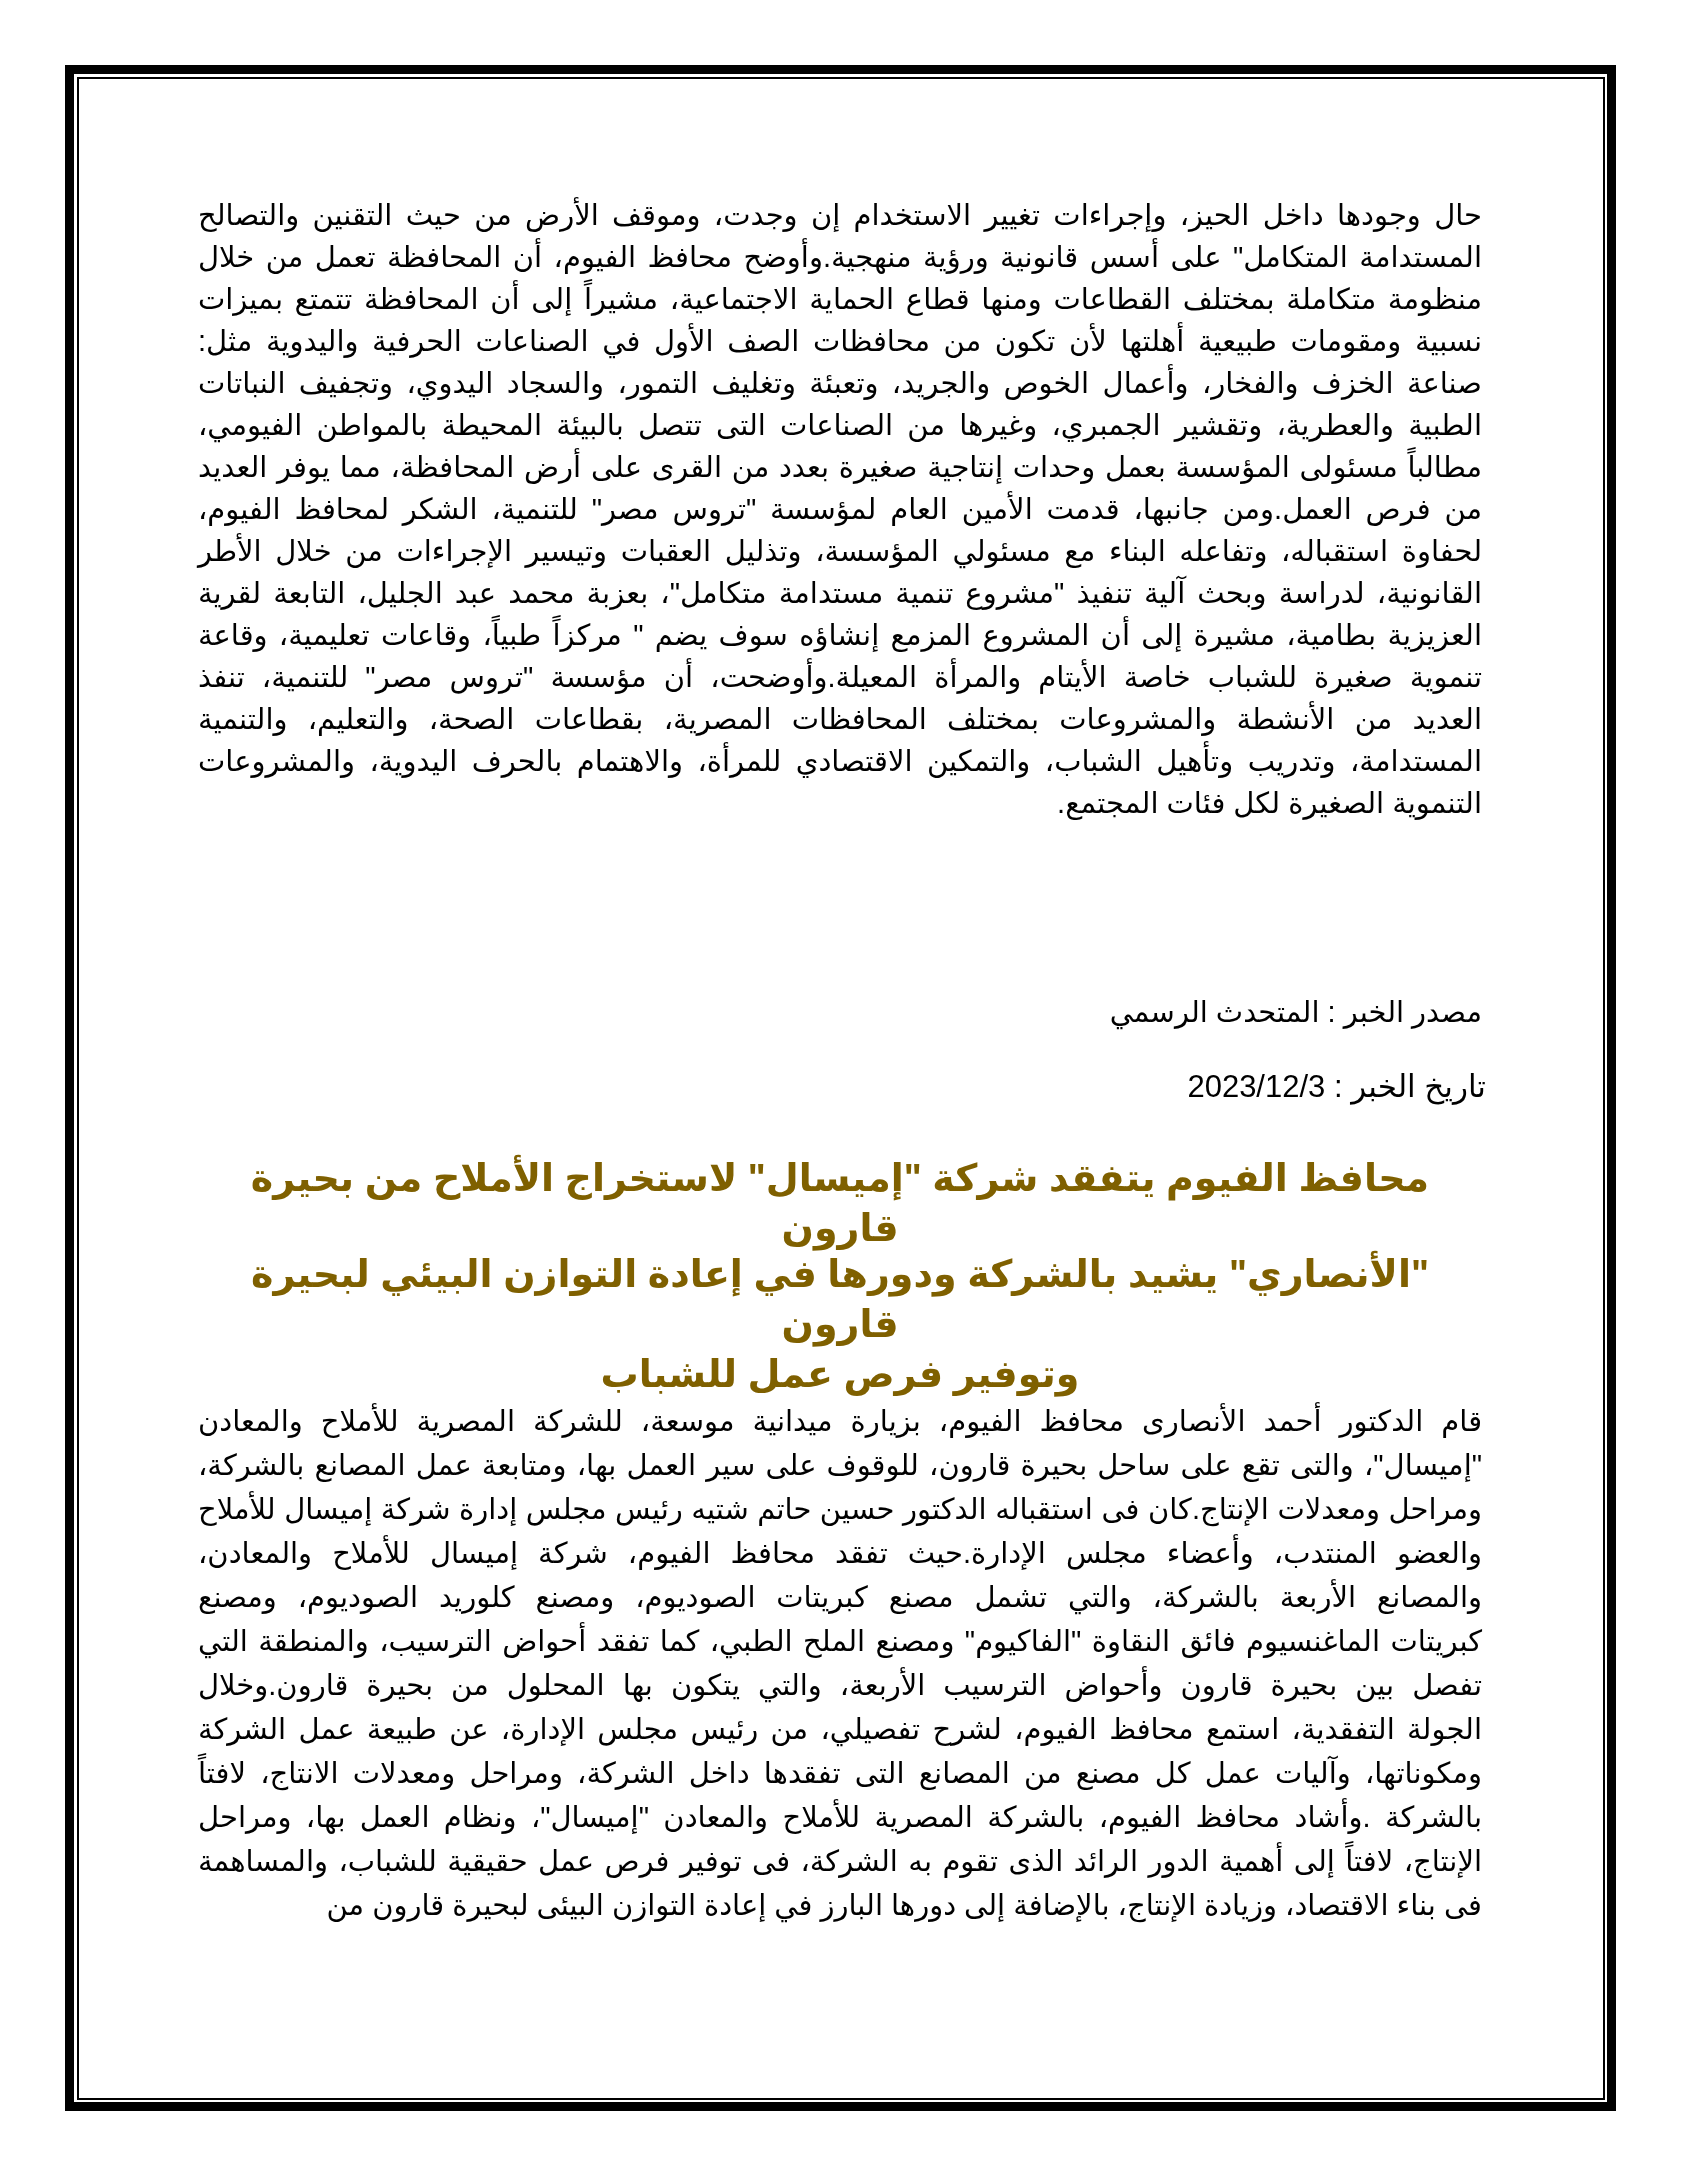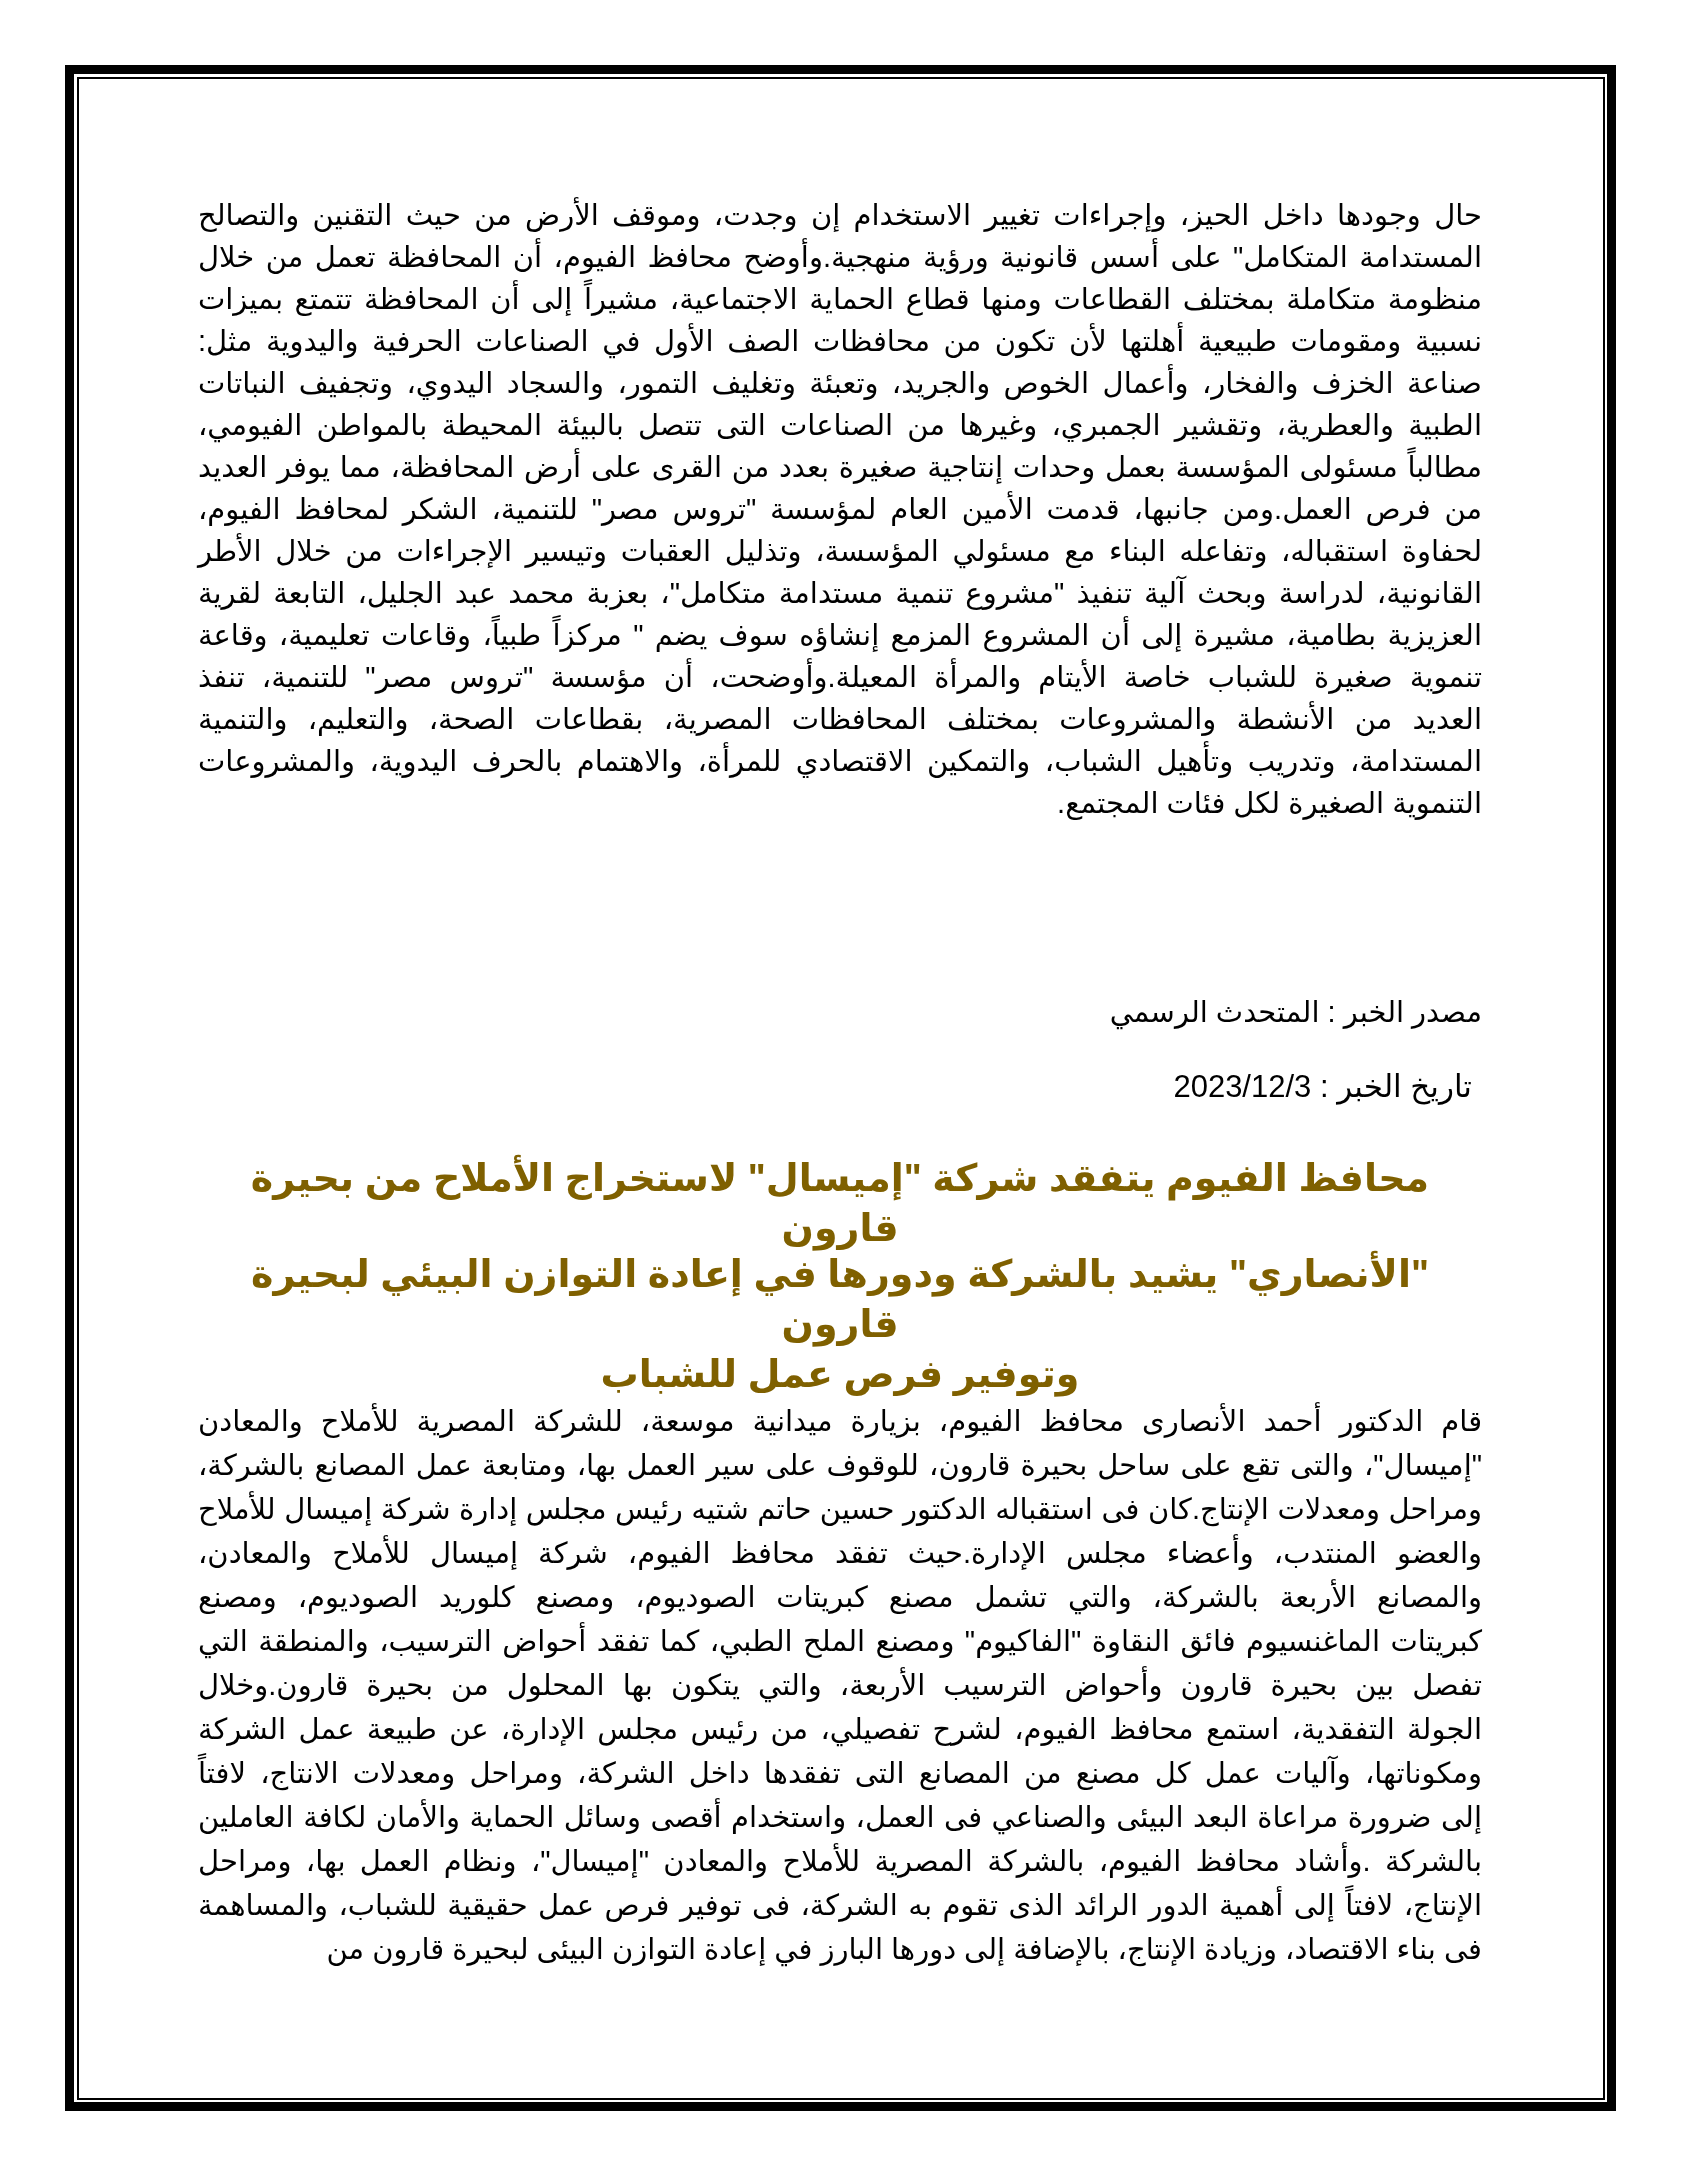--- a/index.html
+++ b/index.html
@@ -59,21 +59,21 @@
       left: 198px;
       width: 1284px;
       top: 991px;
       font-size: 29px;
       line-height: 42px;
       text-align: right;
       direction: rtl;
     }
     #date-line {
       position: absolute;
-      left: 188px;
+      left: 202px;
       width: 1284px;
       top: 1064px;
       font-size: 31px;
       line-height: 46px;
       text-align: right;
       direction: rtl;
     }
     .headline {
       position: absolute;
       left: 198px;
@@ -128,18 +128,17 @@
 <div class="text-block" id="para-2">
     <span class="line p2" style="display: block;">قام الدكتور أحمد الأنصارى محافظ الفيوم، بزيارة ميدانية موسعة، للشركة المصرية للأملاح والمعادن</span>
     <span class="line p2" style="display: block;">"إميسال"، والتى تقع على ساحل بحيرة قارون، للوقوف على سير العمل بها، ومتابعة عمل المصانع بالشركة،</span>
     <span class="line p2" style="display: block;">ومراحل ومعدلات الإنتاج.كان فى استقباله الدكتور حسين حاتم شتيه رئيس مجلس إدارة شركة إميسال للأملاح</span>
     <span class="line p2" style="display: block;">والعضو المنتدب، وأعضاء مجلس الإدارة.حيث تفقد محافظ الفيوم، شركة إميسال للأملاح والمعادن،</span>
     <span class="line p2" style="display: block;">والمصانع الأربعة بالشركة، والتي تشمل مصنع كبريتات الصوديوم، ومصنع كلوريد الصوديوم، ومصنع</span>
     <span class="line p2" style="display: block;">كبريتات الماغنسيوم فائق النقاوة "الفاكيوم" ومصنع الملح الطبي، كما تفقد أحواض الترسيب، والمنطقة التي</span>
     <span class="line p2" style="display: block;">تفصل بين بحيرة قارون وأحواض الترسيب الأربعة، والتي يتكون بها المحلول من بحيرة قارون.وخلال</span>
     <span class="line p2" style="display: block;">الجولة التفقدية، استمع محافظ الفيوم، لشرح تفصيلي، من رئيس مجلس الإدارة، عن طبيعة عمل الشركة</span>
     <span class="line p2" style="display: block;">ومكوناتها، وآليات عمل كل مصنع من المصانع التى تفقدها داخل الشركة، ومراحل ومعدلات الانتاج، لافتاً</span>
-    <span class="line p2" style="display: block;">إلى ضرورة مراعاة البعد البيئى والصناعي فى العمل، واستخدام أقصى وسائل الحماية والأمان لكافة العاملين</span>
     <span class="line p2" style="display: block;">بالشركة .وأشاد محافظ الفيوم، بالشركة المصرية للأملاح والمعادن "إميسال"، ونظام العمل بها، ومراحل</span>
     <span class="line p2" style="display: block;">الإنتاج، لافتاً إلى أهمية الدور الرائد الذى تقوم به الشركة، فى توفير فرص عمل حقيقية للشباب، والمساهمة</span>
     <span class="line p2 last" style="display: block;">فى بناء الاقتصاد، وزيادة الإنتاج، بالإضافة إلى دورها البارز في إعادة التوازن البيئى لبحيرة قارون من</span>
   </div>
 
 
 </body></html>

